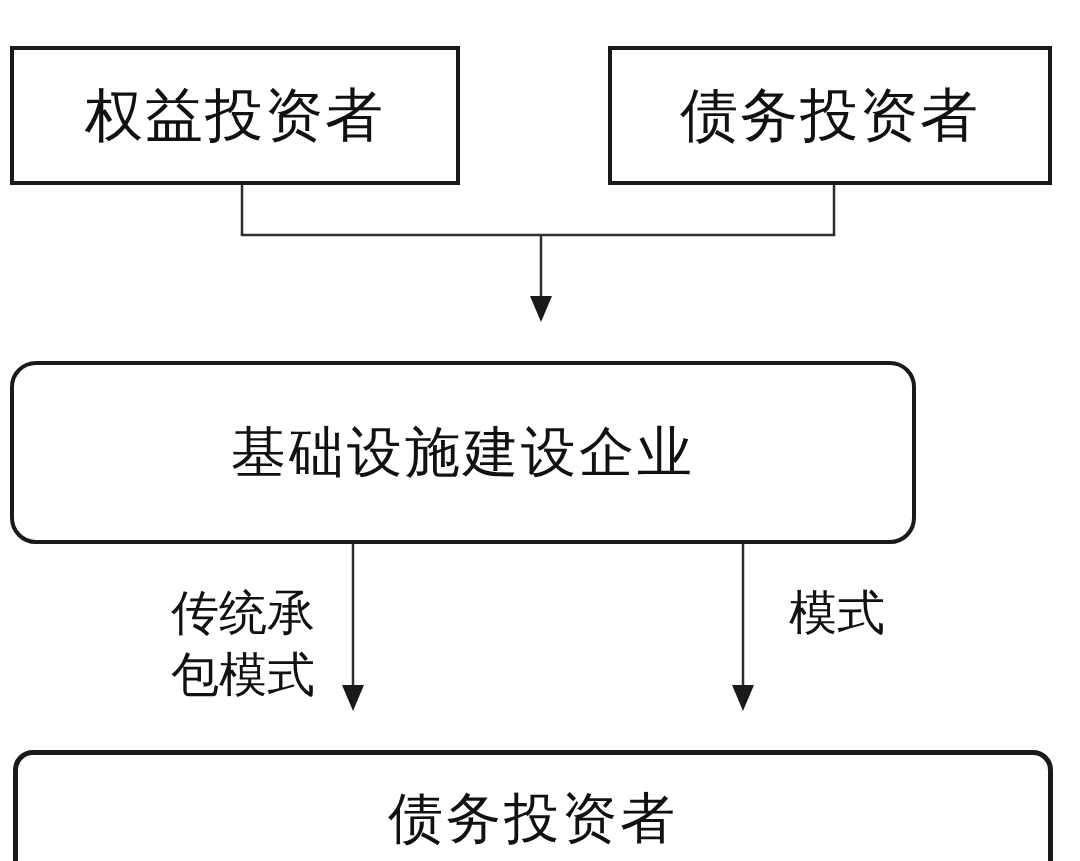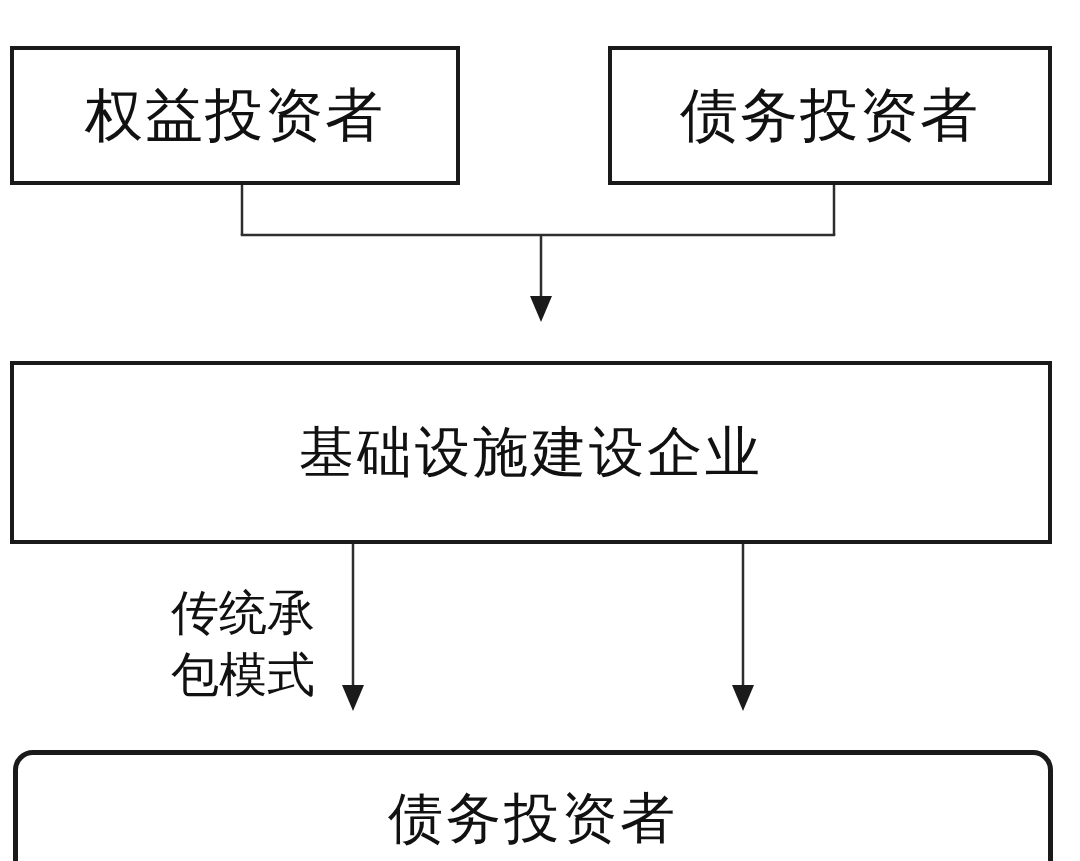--- a/index.html
+++ b/index.html
@@ -33,23 +33,24 @@
     width: 450px; height: 139px;
     font-size: 58px;
   }
   .node-debt {
     left: 608px; top: 8px;
     width: 444px; height: 139px;
     font-size: 58px;
   }
   .node-enterprise {
     left: 10px; top: 323px;
-    width: 1042px; height: 183px;
+    width: 906px; height: 183px;
     font-size: 55px;
     letter-spacing: 3px;
+    border-radius: 26px;
   }
   .node-project {
     left: 13px; top: 712px;
     width: 1040px; height: 137px;
     font-size: 55px;
     letter-spacing: 3px;
     border-radius: 20px;
     border-width: 5px;
   }
   .edge-label {
@@ -114,15 +115,16 @@
   <div class="node node-project">
     <span>债务投资者</span>
   </div>
 
   <div class="edge-label edge-label-left">
     <span>传统承</span>
     <span>包模式</span>
   </div>
 
   <div class="edge-label edge-label-right">
+    <span>模式</span>
   </div>
 
 </div>
 
 </body></html>

